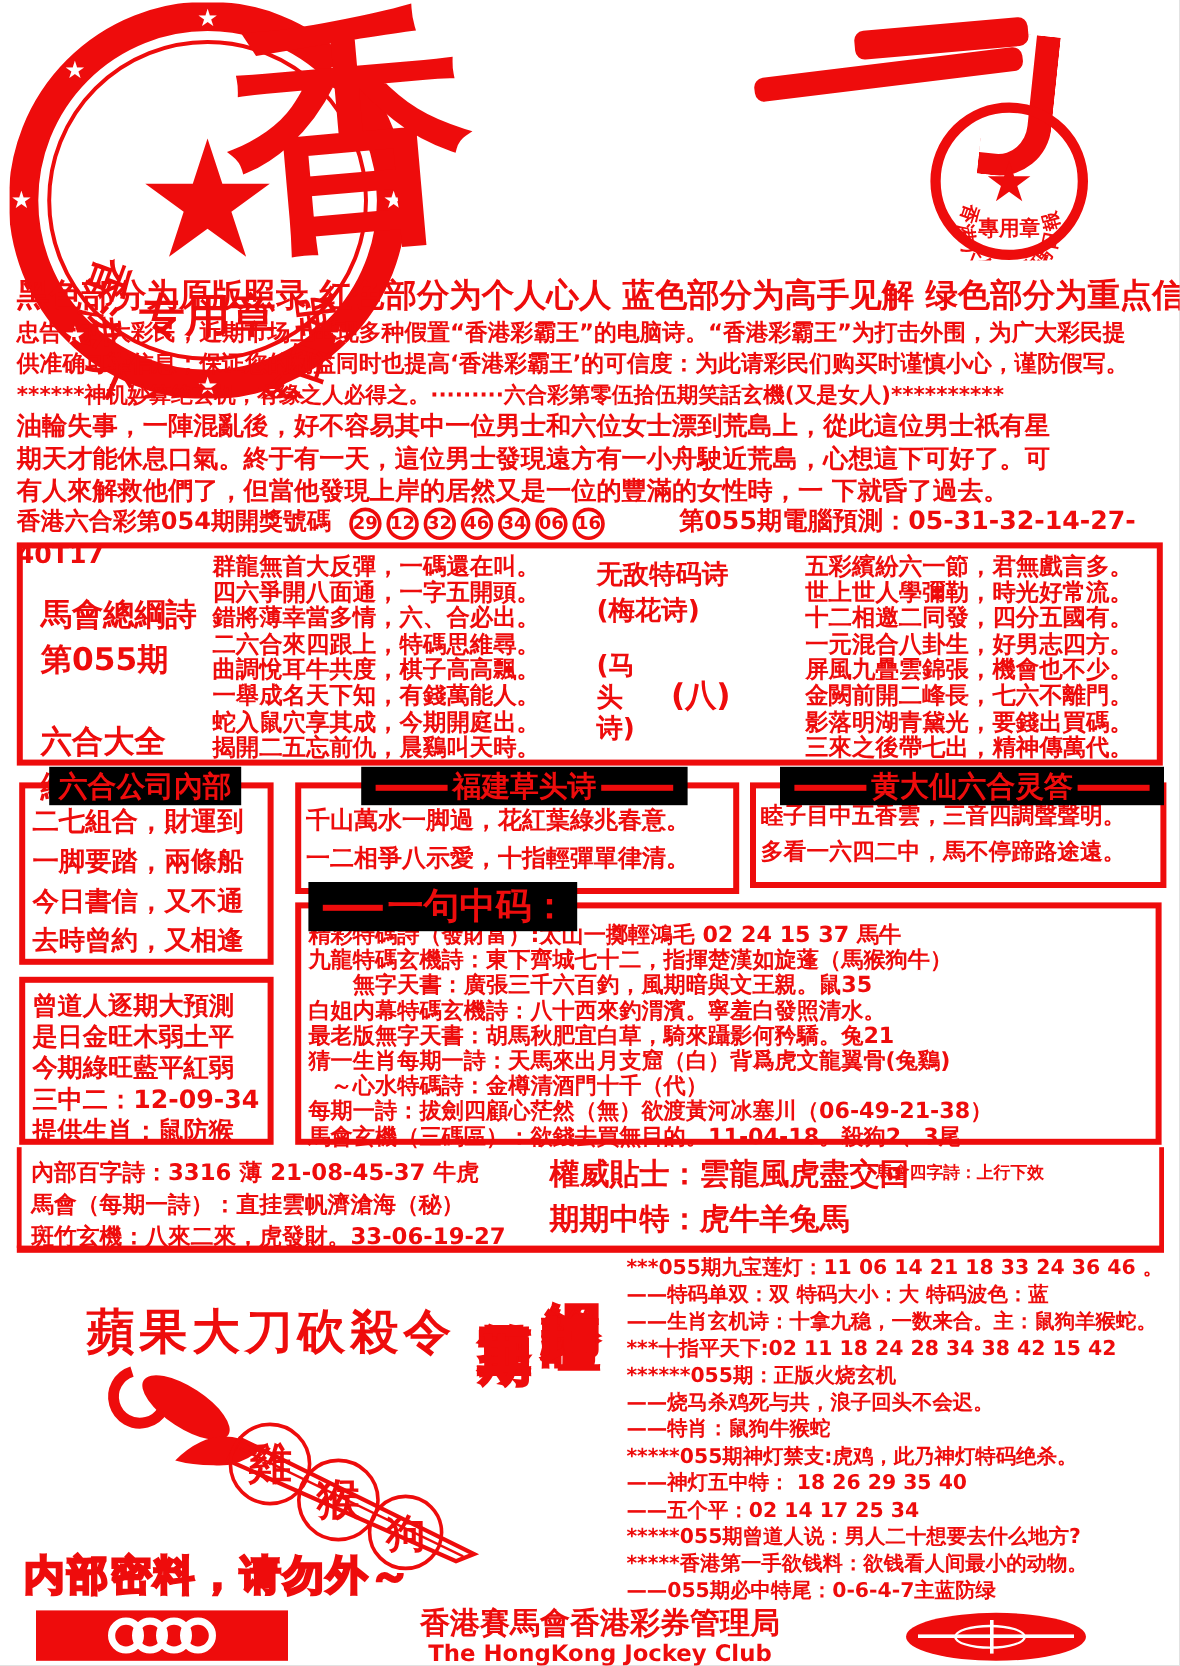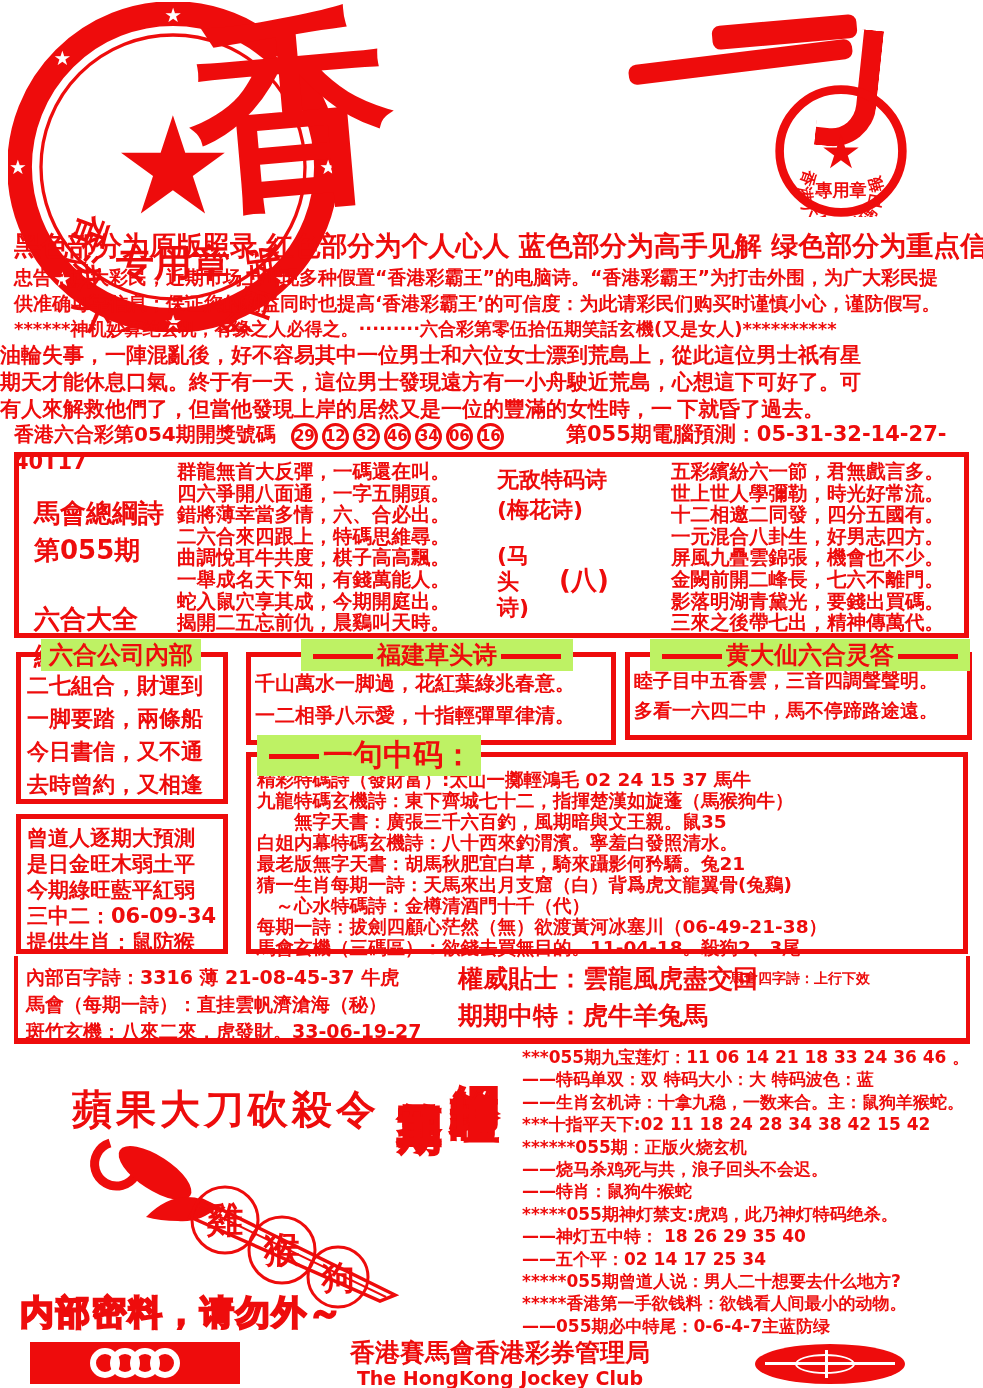--- a/index.html
+++ b/index.html
@@ -4,21 +4,21 @@
 <style>
   :root{ --red:#ee0c0c; }
   *{margin:0;padding:0;box-sizing:border-box;}
   body{background:#888;font-family:"DejaVu Sans",sans-serif;}
   #page{position:relative;width:983px;height:1388px;background:#fff;color:var(--red);overflow:hidden;margin:0 auto;}
   .abs{position:absolute;}
   .b{font-weight:bold;}
   .outline{color:#ef4444;-webkit-text-stroke:2.2px var(--red);font-weight:bold;letter-spacing:2px;}
   .vert{writing-mode:vertical-rl;text-orientation:upright;}
   .box{border:5px solid var(--red);position:absolute;}
-  .boxtitle{position:absolute;top:-18px;background:#bef264;padding:0 8px;font-weight:bold;white-space:nowrap;}
+  .boxtitle{position:absolute;top:-18px;background:#000000;padding:0 8px;font-weight:bold;white-space:nowrap;}
   .dashline{display:inline-block;vertical-align:middle;width:60px;height:5px;background:var(--red);margin:0 4px;}
   .poem{font-weight:bold;white-space:nowrap;}
   .numcircle{display:inline-flex;align-items:center;justify-content:center;width:27px;height:27px;border:3px solid var(--red);border-radius:50%;font-weight:bold;font-size:15px;margin:0 2px;}
   .stroke{background:var(--red);position:absolute;border-radius:8px;}
   .forumline{font-weight:bold;font-size:17px;line-height:22.4px;white-space:nowrap;}
   .statline{font-weight:bold;font-size:19px;line-height:27px;white-space:nowrap;}
 </style>
 </head>
 <body>
 
@@ -67,21 +67,21 @@
 
   <div class="abs b" style="left:14px;top:228px;width:960px;font-size:27px;white-space:nowrap;">黑色部分为原版照录 红色部分为个人心人 蓝色部分为高手见解 绿色部分为重点信息</div>
 
   <div class="abs" style="left:14px;top:264px;width:960px;font-size:19px;line-height:26px;font-weight:bold;">
     <div style="white-space:nowrap;">忠告：广大彩民，近期市场上出现多种假置“香港彩霸王”的电脑诗。“香港彩霸王”为打击外围，为广大彩民提</div>
     <div style="white-space:nowrap;">供准确可靠信息；保证您的利益同时也提高‘香港彩霸王’的可信度：为此请彩民们购买时谨慎小心，谨防假写。</div>
   </div>
 
   <div class="abs b" style="left:14px;top:317px;width:960px;font-size:18px;white-space:nowrap;">******神机妙算绝玄机，有缘之人必得之。·········六合彩第零伍拾伍期笑話玄機(又是女人)**********</div>
 
-  <div class="abs b" style="left:0;top:342px;width:960px;font-size:21px;line-height:27px;font-family:Liberation Serif, serif;">
+  <div class="abs b" style="left:14px;top:342px;width:960px;font-size:21px;line-height:27px;">
     <div style="white-space:nowrap;">油輪失事，一陣混亂後，好不容易其中一位男士和六位女士漂到荒島上，從此這位男士祇有星</div>
     <div style="white-space:nowrap;">期天才能休息口氣。終于有一天，這位男士發現遠方有一小舟駛近荒島，心想這下可好了。可</div>
     <div style="white-space:nowrap;">有人來解救他們了，但當他發現上岸的居然又是一位的豐滿的女性時，一 下就昏了過去。</div>
   </div>
 
   <div class="abs" style="left:14px;top:420px;width:960px;height:34px;">
     <span class="b" style="font-size:20px;">香港六合彩第054期開獎號碼</span>
     <span style="margin-left:8px;">
       <span class="numcircle">29</span><span class="numcircle">12</span><span class="numcircle">32</span><span class="numcircle">46</span><span class="numcircle">34</span><span class="numcircle">06</span><span class="numcircle">16</span>
     </span>
@@ -154,21 +154,21 @@
       <div style="white-space:nowrap;">千山萬水一脚過，花紅葉綠兆春意。</div>
       <div style="white-space:nowrap;">一二相爭八示愛，十指輕彈單律清。</div>
     </div>
   </div>
 
   <div class="box" style="left:16px;top:814px;width:212px;height:140px;">
     <div style="padding:6px 6px 0 6px;font-size:21px;font-weight:bold;line-height:26px;">
       <div style="white-space:nowrap;">曾道人逐期大預測</div>
       <div>是日金旺木弱土平</div>
       <div>今期綠旺藍平紅弱</div>
-      <div>三中二：06-09-34</div>
+      <div>三中二：12-09-34</div>
       <div>提供生肖：鼠防猴</div>
     </div>
   </div>
 
   <div class="box" style="left:246px;top:752px;width:722px;height:202px;">
     <div class="boxtitle" style="left:6px;top:-22px;font-size:30px;"><span class="dashline" style="width:50px;"></span><span>一句中码：</span></div>
     <div style="padding:12px 4px 0 6px;font-size:18.5px;line-height:21px;font-weight:bold;">
       <div style="white-space:nowrap;">精彩特碼詩（發財富）:太山一擲輕鴻毛 02 24 15 37 馬牛</div>
       <div style="white-space:nowrap;">九龍特碼玄機詩：東下齊城七十二，指揮楚漢如旋蓬（馬猴狗牛）</div>
       <div style="white-space:nowrap;">　　無字天書：廣張三千六百釣，風期暗與文王親。鼠35</div>

